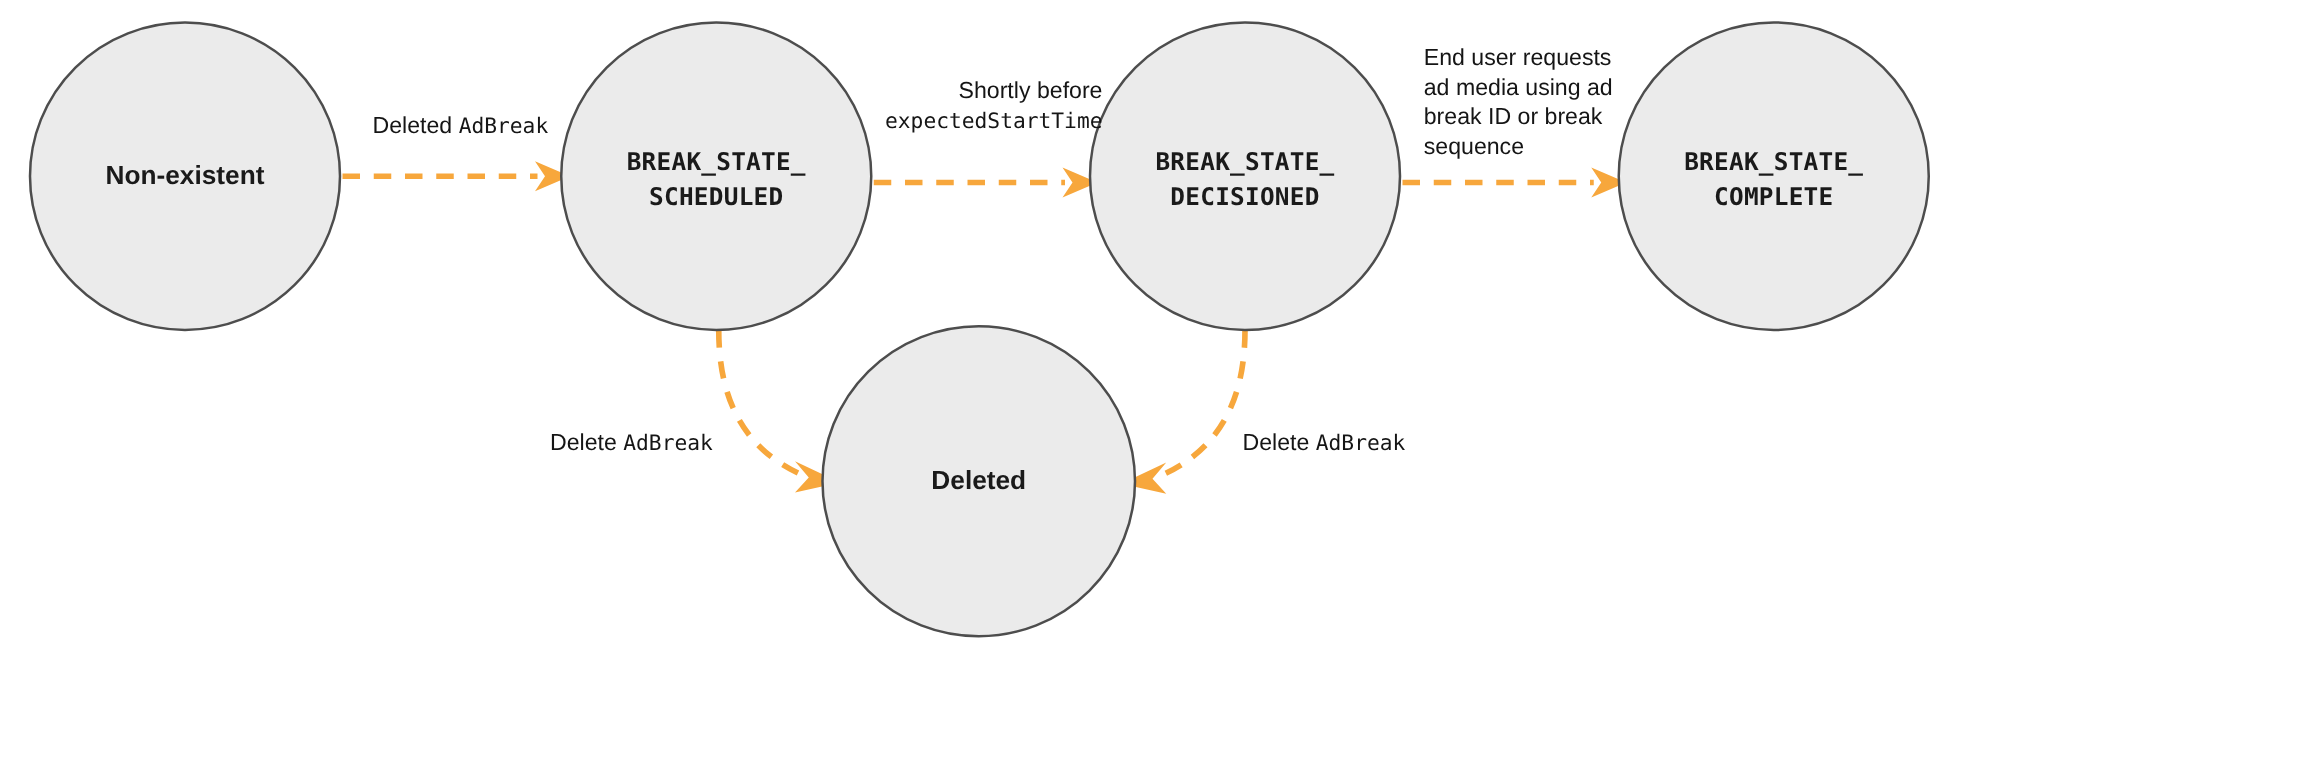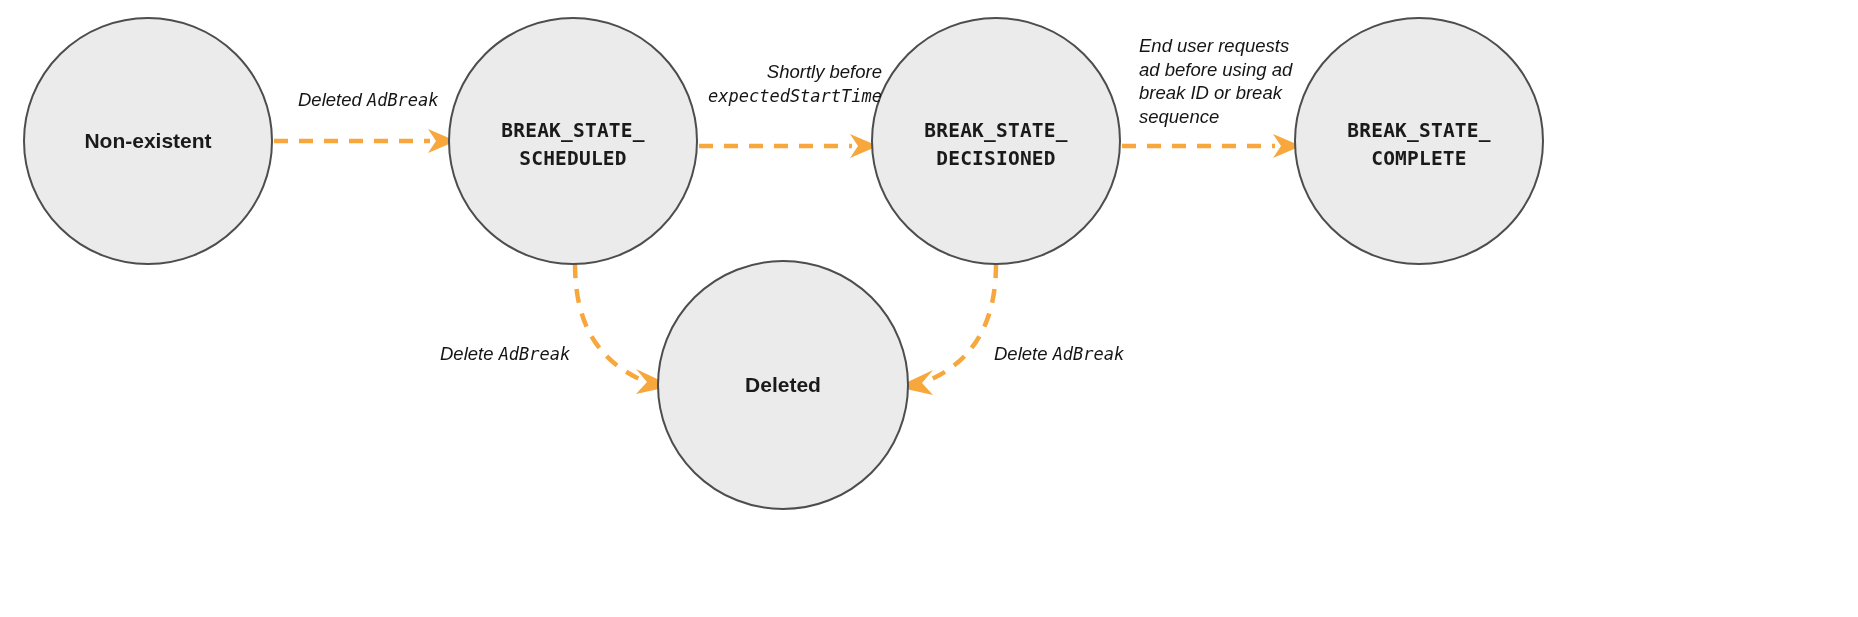--- a/index.html
+++ b/index.html
@@ -57,21 +57,20 @@
     fill: #f7a73c;
     stroke: none;
   }
   .lbl-box {
     position: absolute;
     font-family: "Liberation Sans", sans-serif;
     font-size: 18.5px;
     color: #151515;
     line-height: 1.28;
     white-space: pre;
-    font-style: italic;
   }
   .lbl-box .mono {
     font-family: "DejaVu Sans Mono", "Liberation Mono", monospace;
     font-size: 17px;
   }
 </style>
 </head>
 <body>
 
 <div id="diagram-root">
@@ -130,19 +129,19 @@
       <ellipse class="node-ellipse" cx="783" cy="385" rx="125" ry="124"></ellipse>
       <text class="node-label" x="783" y="386">Deleted</text>
     </g>
 
   </svg>
 
   <div class="lbl-box" id="lbl-create-adbreak" style="left: 298px; top: 88px;"><div><span>Deleted </span><span class="mono">AdBreak</span></div></div>
 
   <div class="lbl-box" id="lbl-shortly-before" style="left: 708px; top: 60px; text-align: right;"><div><span>Shortly before</span></div><div><span class="mono">expectedStartTime</span></div></div>
 
-  <div class="lbl-box" id="lbl-end-user-requests" style="left: 1139px; top: 34px;"><div><span>End user requests</span></div><div><span>ad before using ad</span></div><div><span>break ID or break</span></div><div><span>sequence</span></div></div>
+  <div class="lbl-box" id="lbl-end-user-requests" style="left: 1139px; top: 34px;"><div><span>End user requests</span></div><div><span>ad media using ad</span></div><div><span>break ID or break</span></div><div><span>sequence</span></div></div>
 
   <div class="lbl-box" id="lbl-delete-scheduled" style="left: 440px; top: 342px;"><div><span>Delete </span><span class="mono">AdBreak</span></div></div>
 
   <div class="lbl-box" id="lbl-delete-decisioned" style="left: 994px; top: 342px;"><div><span>Delete </span><span class="mono">AdBreak</span></div></div>
 
 </div>
 
 </body></html>

